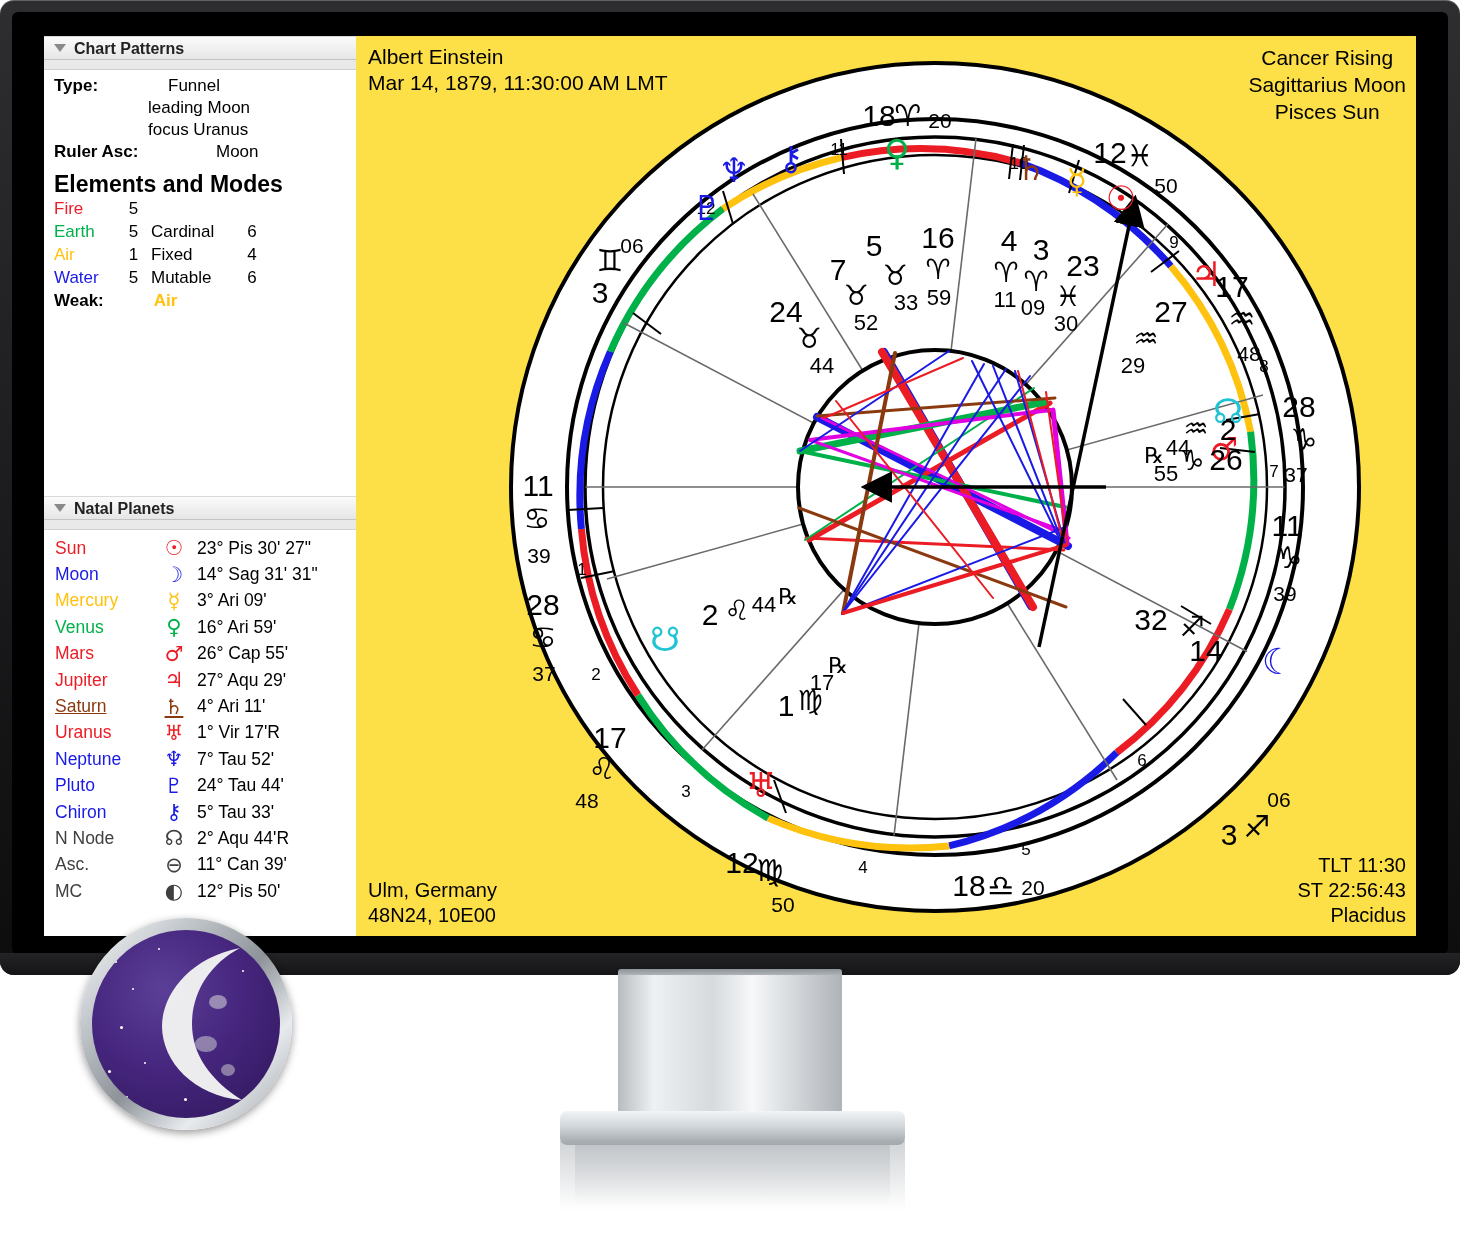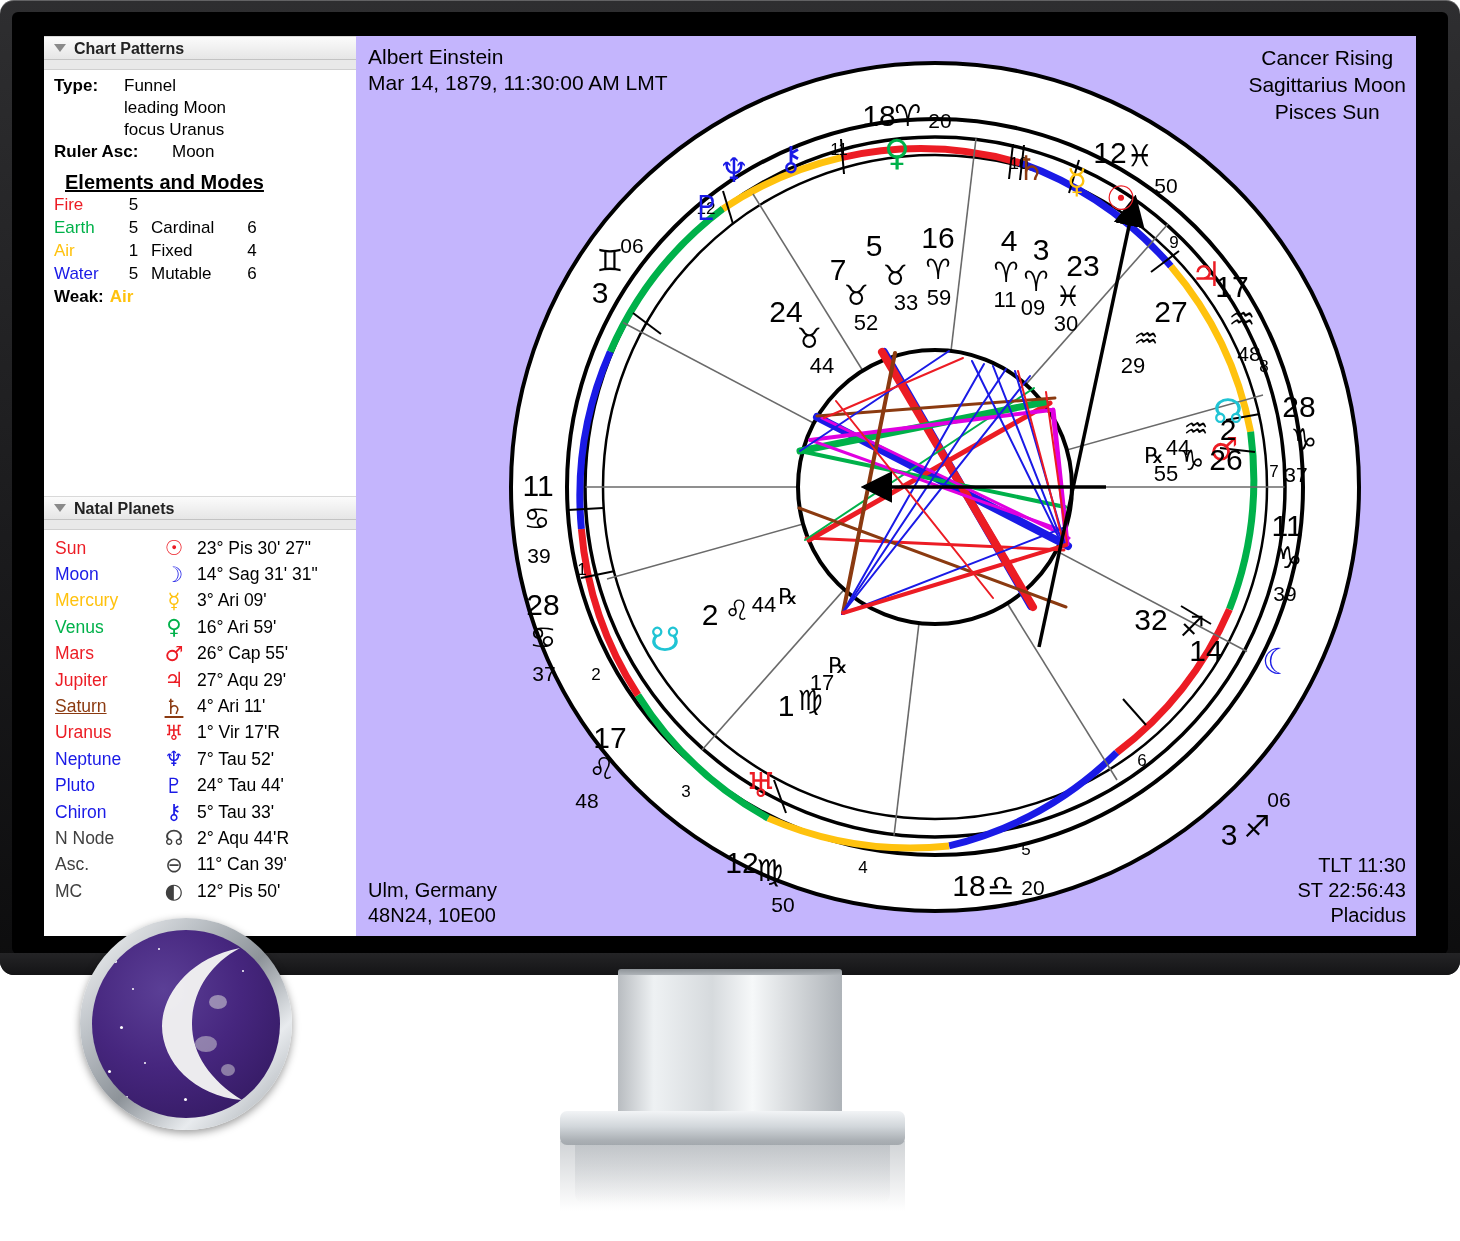--- a/index.html
+++ b/index.html
@@ -48,48 +48,48 @@
     border-right:1px solid #b9b9b9;}
   .panel-head{position:relative;height:22px;
     background:linear-gradient(180deg,#fbfbfb,#e6e6e6);
     border-bottom:1px solid #c3c3c3;border-top:1px solid #d9d9d9;}
   .panel-head .tri{position:absolute;left:10px;top:7px;width:0;height:0;
     border-left:6px solid transparent;border-right:6px solid transparent;border-top:8px solid #8a8a8a;}
   .panel-head .ttl{position:absolute;left:30px;top:3px;font-size:16px;font-weight:bold;color:#222;}
   .panel-sub{height:9px;background:#e9e9e9;border-bottom:1px solid #d0d0d0;}
 
   .pat-body{padding:6px 0 0 10px;font-size:17px;color:#000;}
-  .row{display:flex;align-items:baseline;}
+  .row{display:flex;align-items:baseline;gap:44px;}
   .lbl-b{font-weight:bold;}
   .w-type{width:70px;}
   .w-ruler{width:118px;}
-  .indent{margin-left:70px;}
+  .indent{margin-left:94px;}
   .pat-body .line{height:22px;}
 
-  .emh{font-weight:bold;font-size:20px;margin:7px 0 1px 11px;text-decoration:underline;}
+  .emh{font-weight:bold;font-size:23px;margin:7px 0 1px 0;}
   .emtbl{font-size:17px;border-collapse:collapse;}
   .emtbl td{padding:0 0 1px 0;height:22px;vertical-align:baseline;}
   .c-el{width:62px;}
   .c-n1{width:35px;text-align:center;}
   .c-md{width:86px;}
   .c-n2{width:30px;text-align:center;}
 
   .natal{position:absolute;left:0;top:460px;width:312px;}
   .pl-tbl{font-size:17.5px;border-collapse:collapse;margin:5px 0 0 10px;}
   .pl-tbl td{height:24.4px;vertical-align:middle;white-space:nowrap;}
   .pl-name{width:96px;}
   .pl-gl{width:42px;font-size:21px;text-align:center;font-family:"DejaVu Sans",sans-serif;}
   .pl-pos{font-size:17.5px;}
 
   
   .c-red{color:#ec1c24;} .c-green{color:#00b14a;} .c-gold{color:#ffc20e;}
   .c-blue{color:#1a1ae6;} .c-brown{color:#8b3a10;text-decoration:underline;} .c-black{color:#404040;}
 
   
-  .chart{position:absolute;left:312px;top:0;width:1060px;height:900px;background:#c4b5fd;}
+  .chart{position:absolute;left:312px;top:0;width:1060px;height:900px;background:#fde047;}
   .hdr-l{position:absolute;left:12px;top:8px;font-size:21px;line-height:26px;color:#000;}
   .hdr-r{position:absolute;right:10px;top:8px;font-size:21px;line-height:27px;color:#000;text-align:center;}
   .ftr-l{position:absolute;left:12px;bottom:8px;font-size:20px;line-height:25px;color:#000;}
   .ftr-r{position:absolute;right:10px;bottom:8px;font-size:20px;line-height:25px;color:#000;text-align:right;}
 
   .wheel{position:absolute;left:150px;top:22px;width:858px;height:858px;}
   svg{display:block;}
   .gl{font-family:"DejaVu Sans",sans-serif;}
 </style>
 </head>

